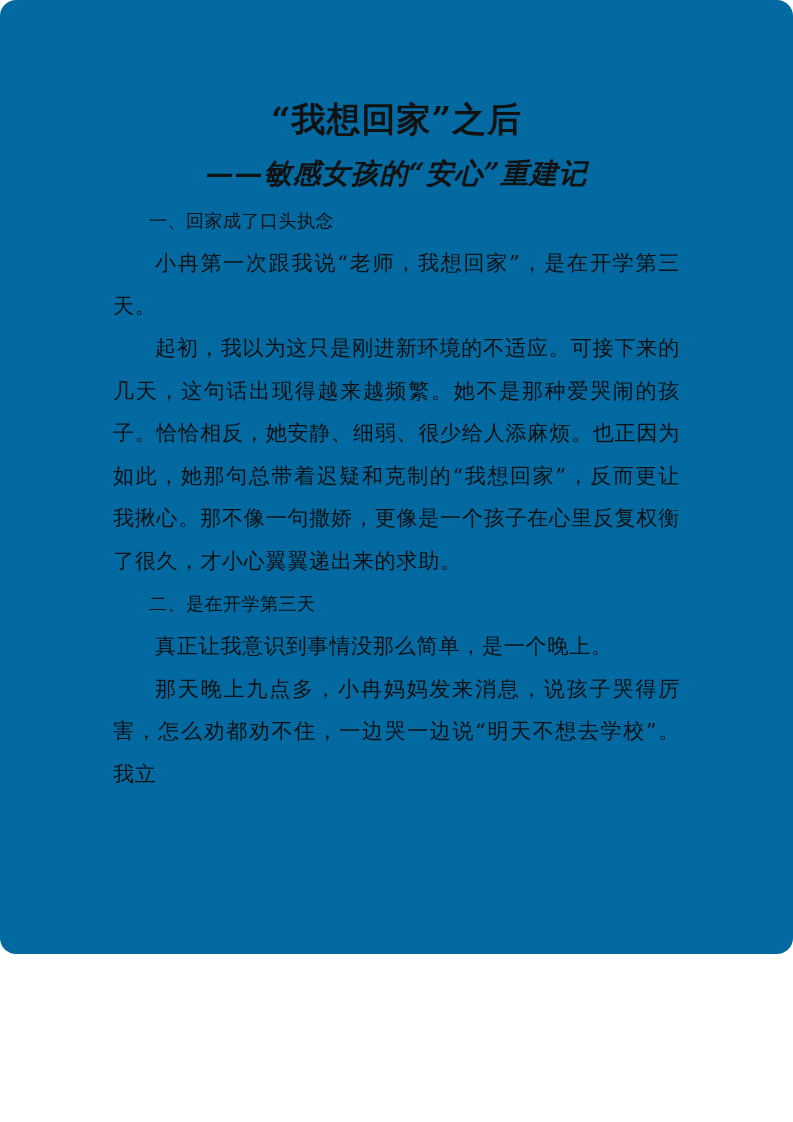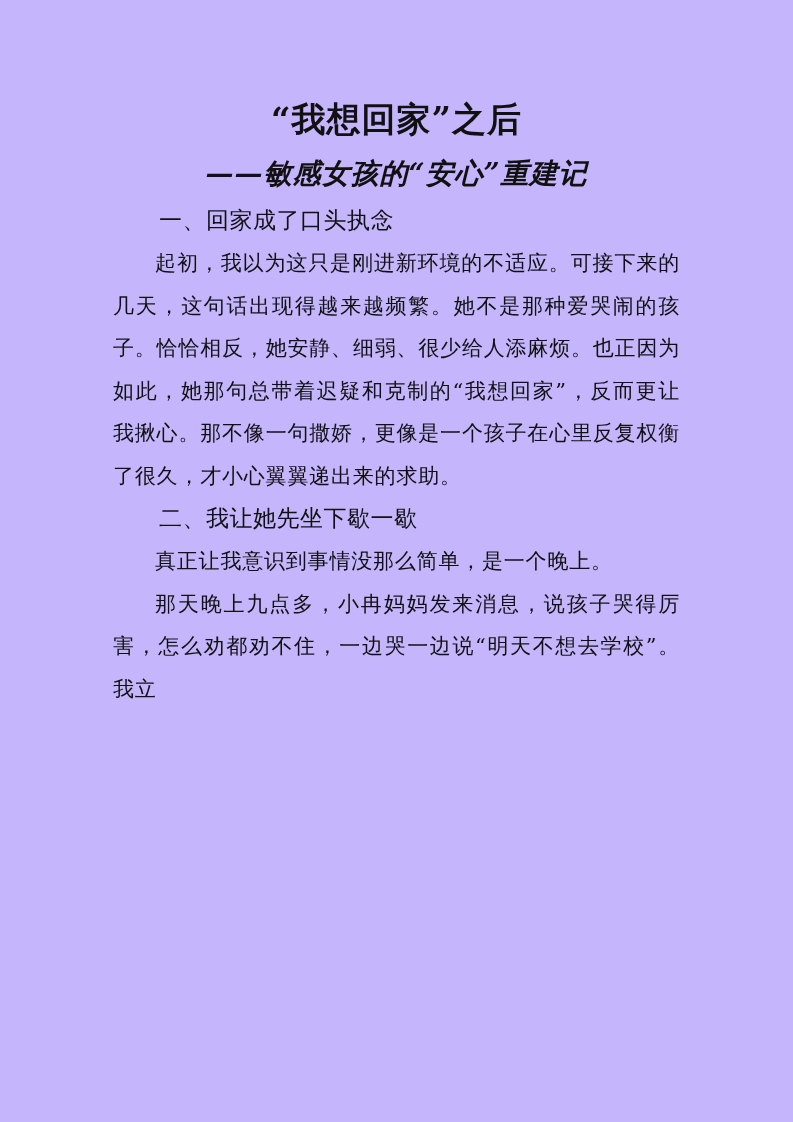--- a/index.html
+++ b/index.html
@@ -3,26 +3,27 @@
 <meta charset="utf-8">
 <style>
   html, body {
     margin: 0;
     padding: 0;
     background: #ffffff;
   }
   .page {
     position: relative;
     width: 793px;
-    height: 1122px;
-    background: #c4b5fd;
+    height: 954px;
+    background: #0369a1;
     color: #111111;
     font-family: "DejaVu Serif", "Liberation Serif", serif;
     overflow: hidden;
     box-sizing: border-box;
+    border-radius: 16px;
   }
   .content {
     box-sizing: border-box;
     width: 793px;
     height: 1058px;
     padding: 95px 113px 0 113px;
     overflow: hidden;
   }
   .title {
     margin: 0;
@@ -39,21 +40,21 @@
     font-weight: bold;
     font-style: italic;
     text-align: center;
     letter-spacing: 1px;
   }
   .sections {
     margin: 0;
   }
   .section-heading {
     margin: 0;
-    font-size: 23px;
+    font-size: 18px;
     line-height: 43px;
     font-weight: normal;
     text-indent: 2em;
     letter-spacing: 0.5px;
   }
   .para {
     margin: 0;
     font-size: 21px;
     line-height: 42.5px;
     text-indent: 2em;
@@ -66,23 +67,24 @@
 </head>
 <body>
 
 <div class="page">
   <div class="content">
     <h1 class="title">“我想回家”之后</h1>
     <div class="subtitle">——敏感女孩的“安心”重建记</div>
     <div class="sections" id="sections">
   <section>
     <h2 class="section-heading">一、回家成了口头执念</h2>
+  <p class="para">小冉第一次跟我说“老师，我想回家”，是在开学第三天。</p>
           <p class="para">起初，我以为这只是刚进新环境的不适应。可接下来的几天，这句话出现得越来越频繁。她不是那种爱哭闹的孩子。恰恰相反，她安静、细弱、很少给人添麻烦。也正因为如此，她那句总带着迟疑和克制的“我想回家”，反而更让我揪心。那不像一句撒娇，更像是一个孩子在心里反复权衡了很久，才小心翼翼递出来的求助。</p>
         </section>
 
   <section>
-    <h2 class="section-heading">二、我让她先坐下歇一歇</h2>
+    <h2 class="section-heading">二、是在开学第三天</h2>
   <p class="para">真正让我意识到事情没那么简单，是一个晚上。</p>
           <p class="para">那天晚上九点多，小冉妈妈发来消息，说孩子哭得厉害，怎么劝都劝不住，一边哭一边说“明天不想去学校”。我立</p>
         </section>
 </div>
   </div>
 </div>
 
 </body></html>

